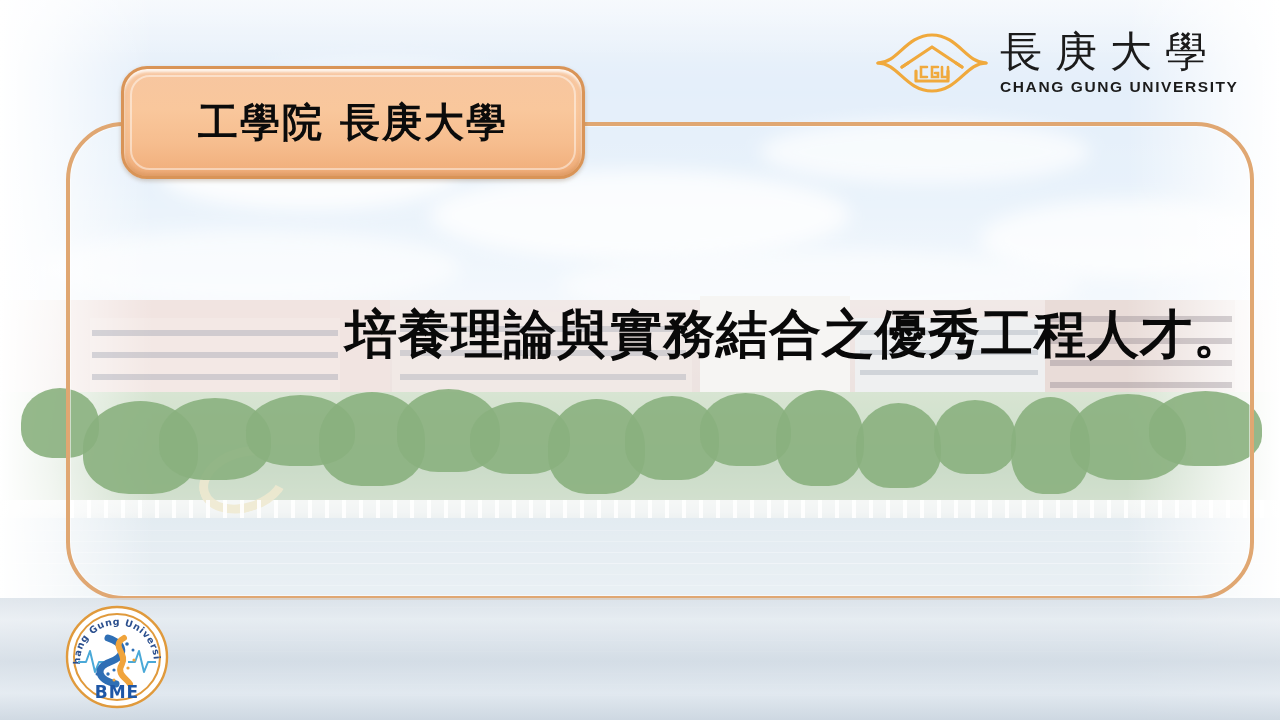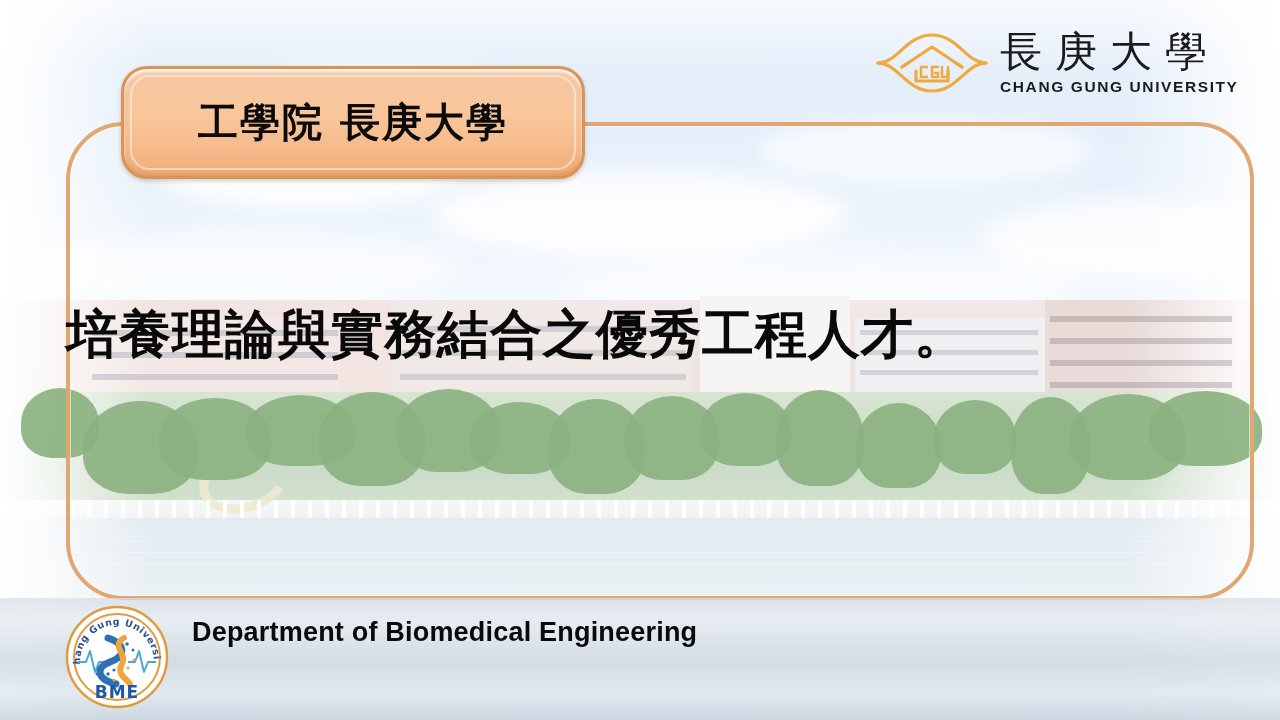--- a/index.html
+++ b/index.html
@@ -119,21 +119,21 @@
     font-family:"DejaVu Sans","Liberation Sans",sans-serif;white-space:nowrap;
   }
   .cgu-en{
     font-size:15.5px;font-weight:bold;color:#1b1b1b;letter-spacing:1.6px;line-height:1;
     margin-top:6px;white-space:nowrap;
   }
 
   
   .statement{
     position:absolute;left:66px;top:300px;width:1180px;
-    text-align:left;
+    text-align:right;
     font-family:"DejaVu Sans","Liberation Sans",sans-serif;
     font-size:52px;font-weight:bold;color:#090909;letter-spacing:1px;
     white-space:nowrap;
   }
 
   
   .footer{
     position:absolute;left:0;top:598px;width:1280px;height:122px;
     background:linear-gradient(180deg,rgba(214,222,230,.75) 0%,rgba(228,234,240,.72) 18%,rgba(206,216,226,.80) 52%,rgba(222,230,238,.78) 78%,rgba(200,211,222,.85) 100%);
   }
@@ -358,16 +358,15 @@
     <g fill="#f0a43c">
       <circle cx="57" cy="70" r="1.9"></circle>
         <circle cx="64" cy="64" r="1.6"></circle>
       <circle cx="50" cy="76" r="1.5"></circle>
         <circle cx="70" cy="56" r="1.6"></circle>
     </g>
     <text x="53" y="94" font-size="17" font-weight="bold" fill="#1f57a6" font-family="DejaVu Sans, sans-serif" text-anchor="middle" letter-spacing="1">BME</text>
   </svg>
 
   <div class="footer-txt">
-    <div class="footer-en">Department of Biomedical Engineering</div>
   </div>
 
 </div>
 
 </body></html>

